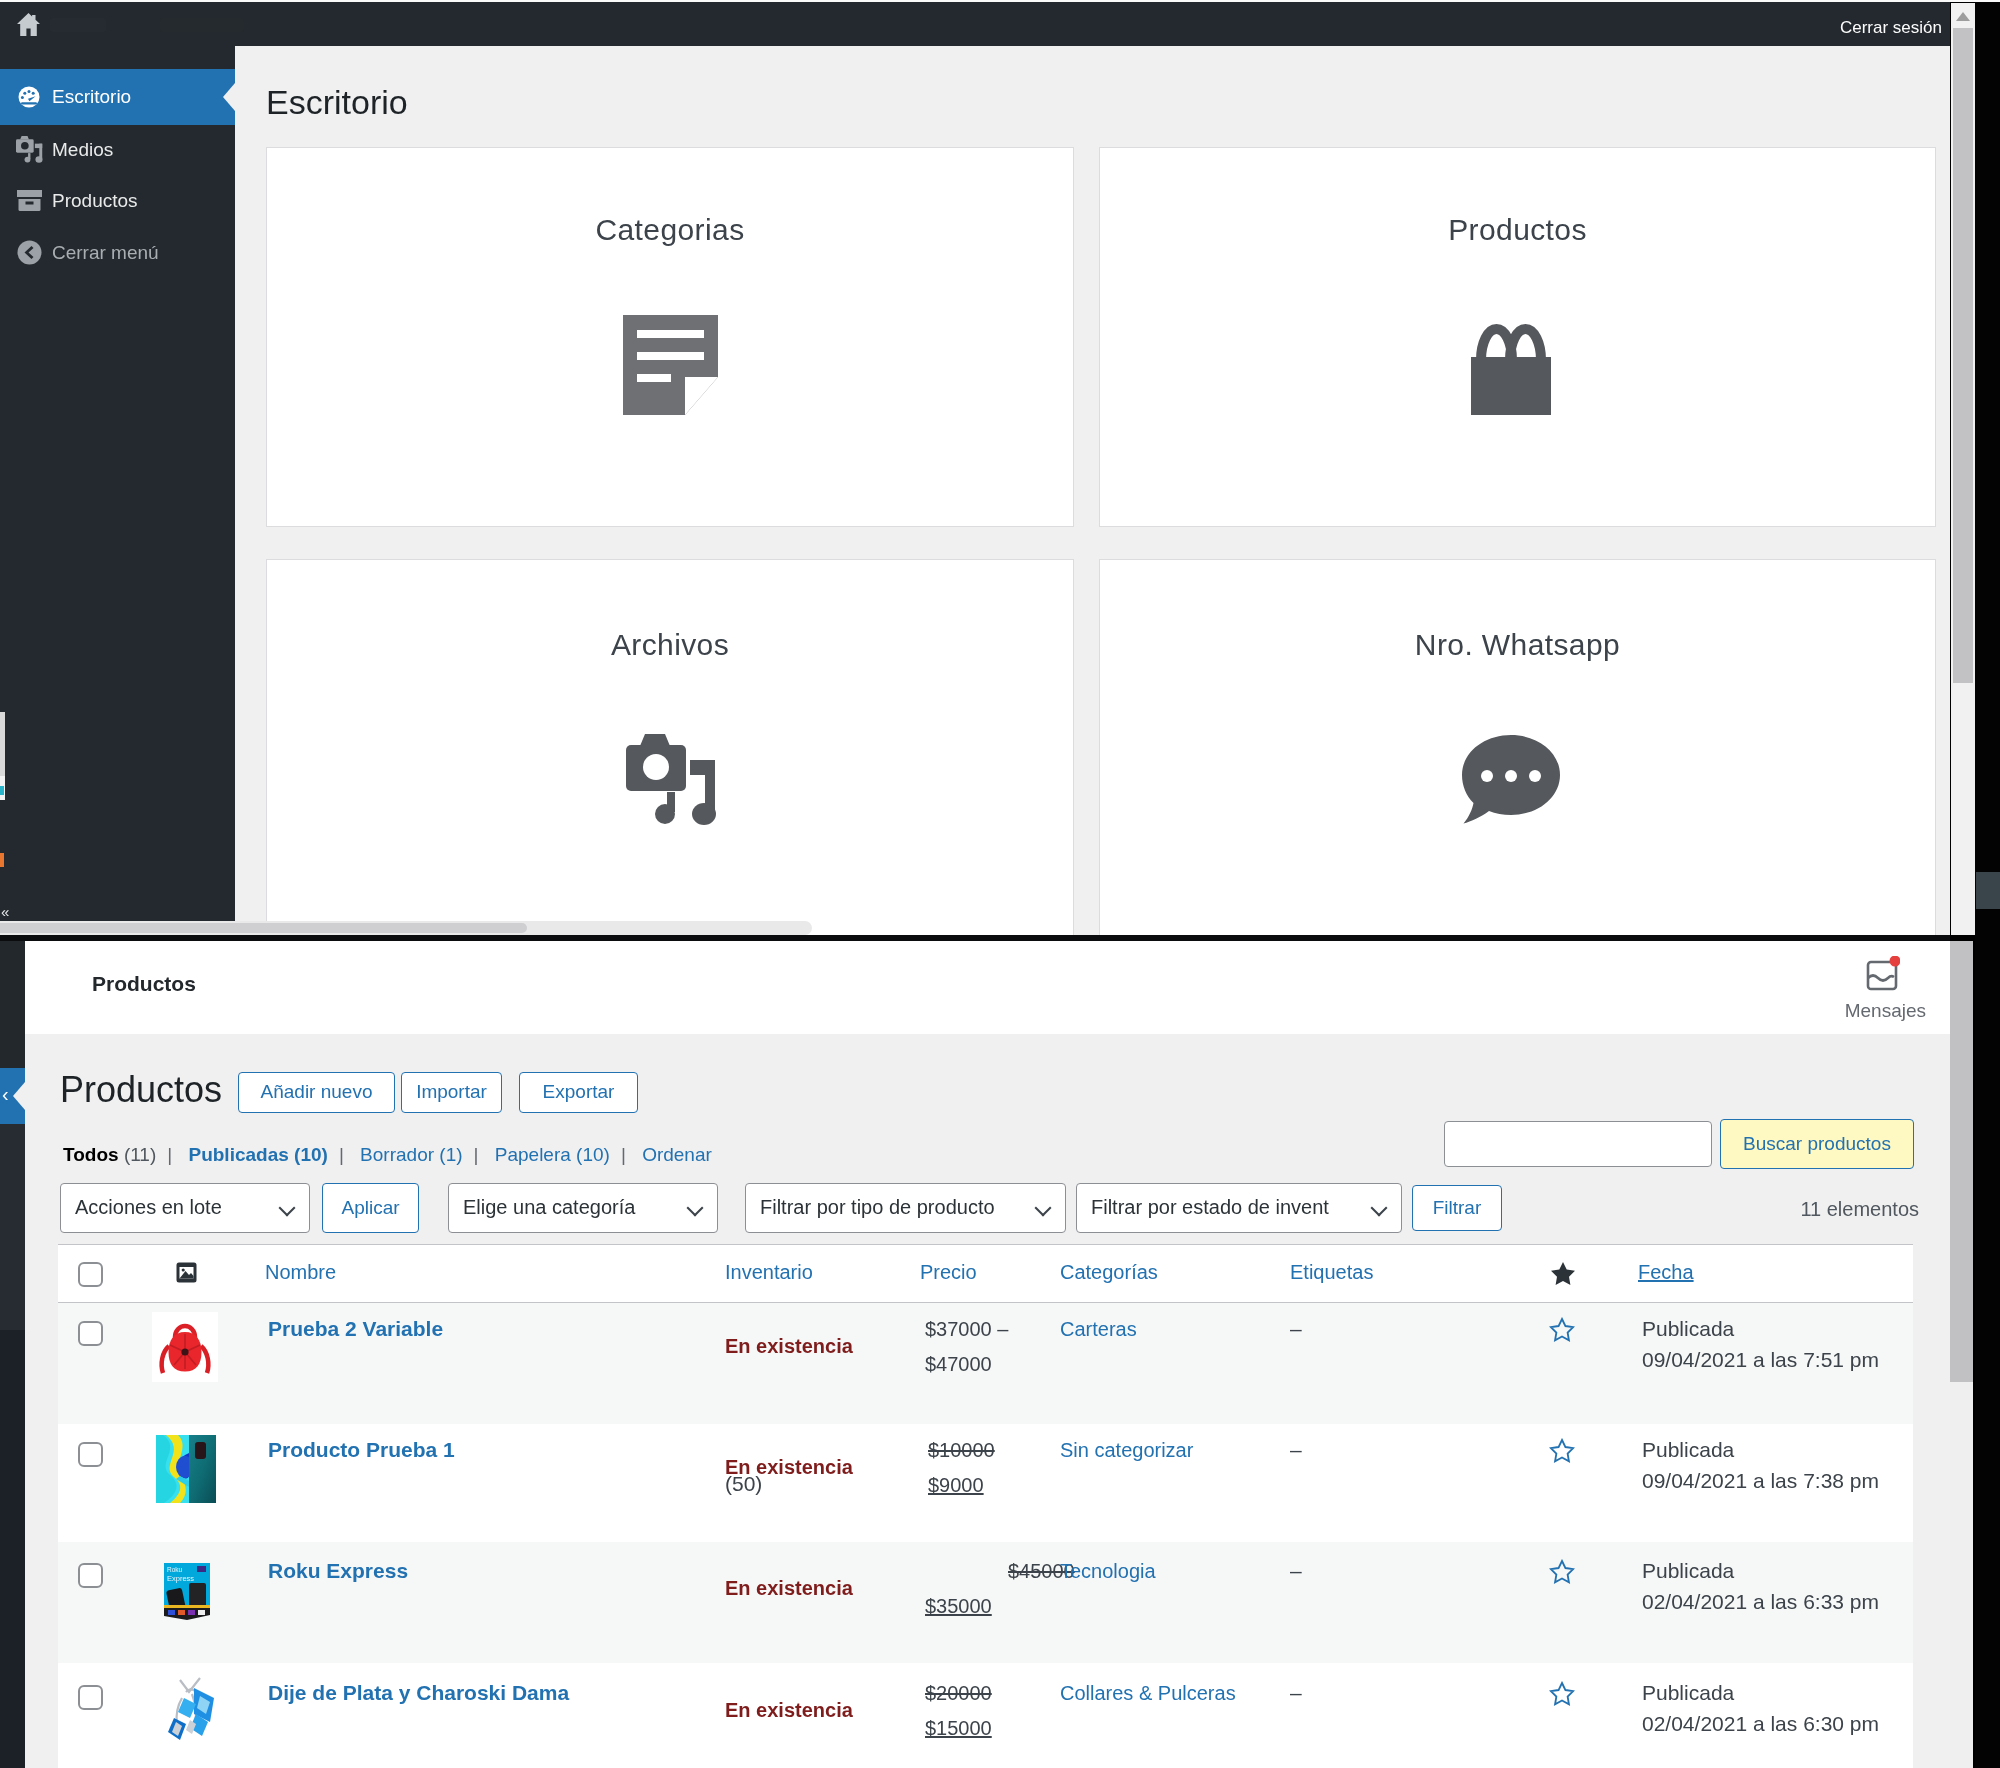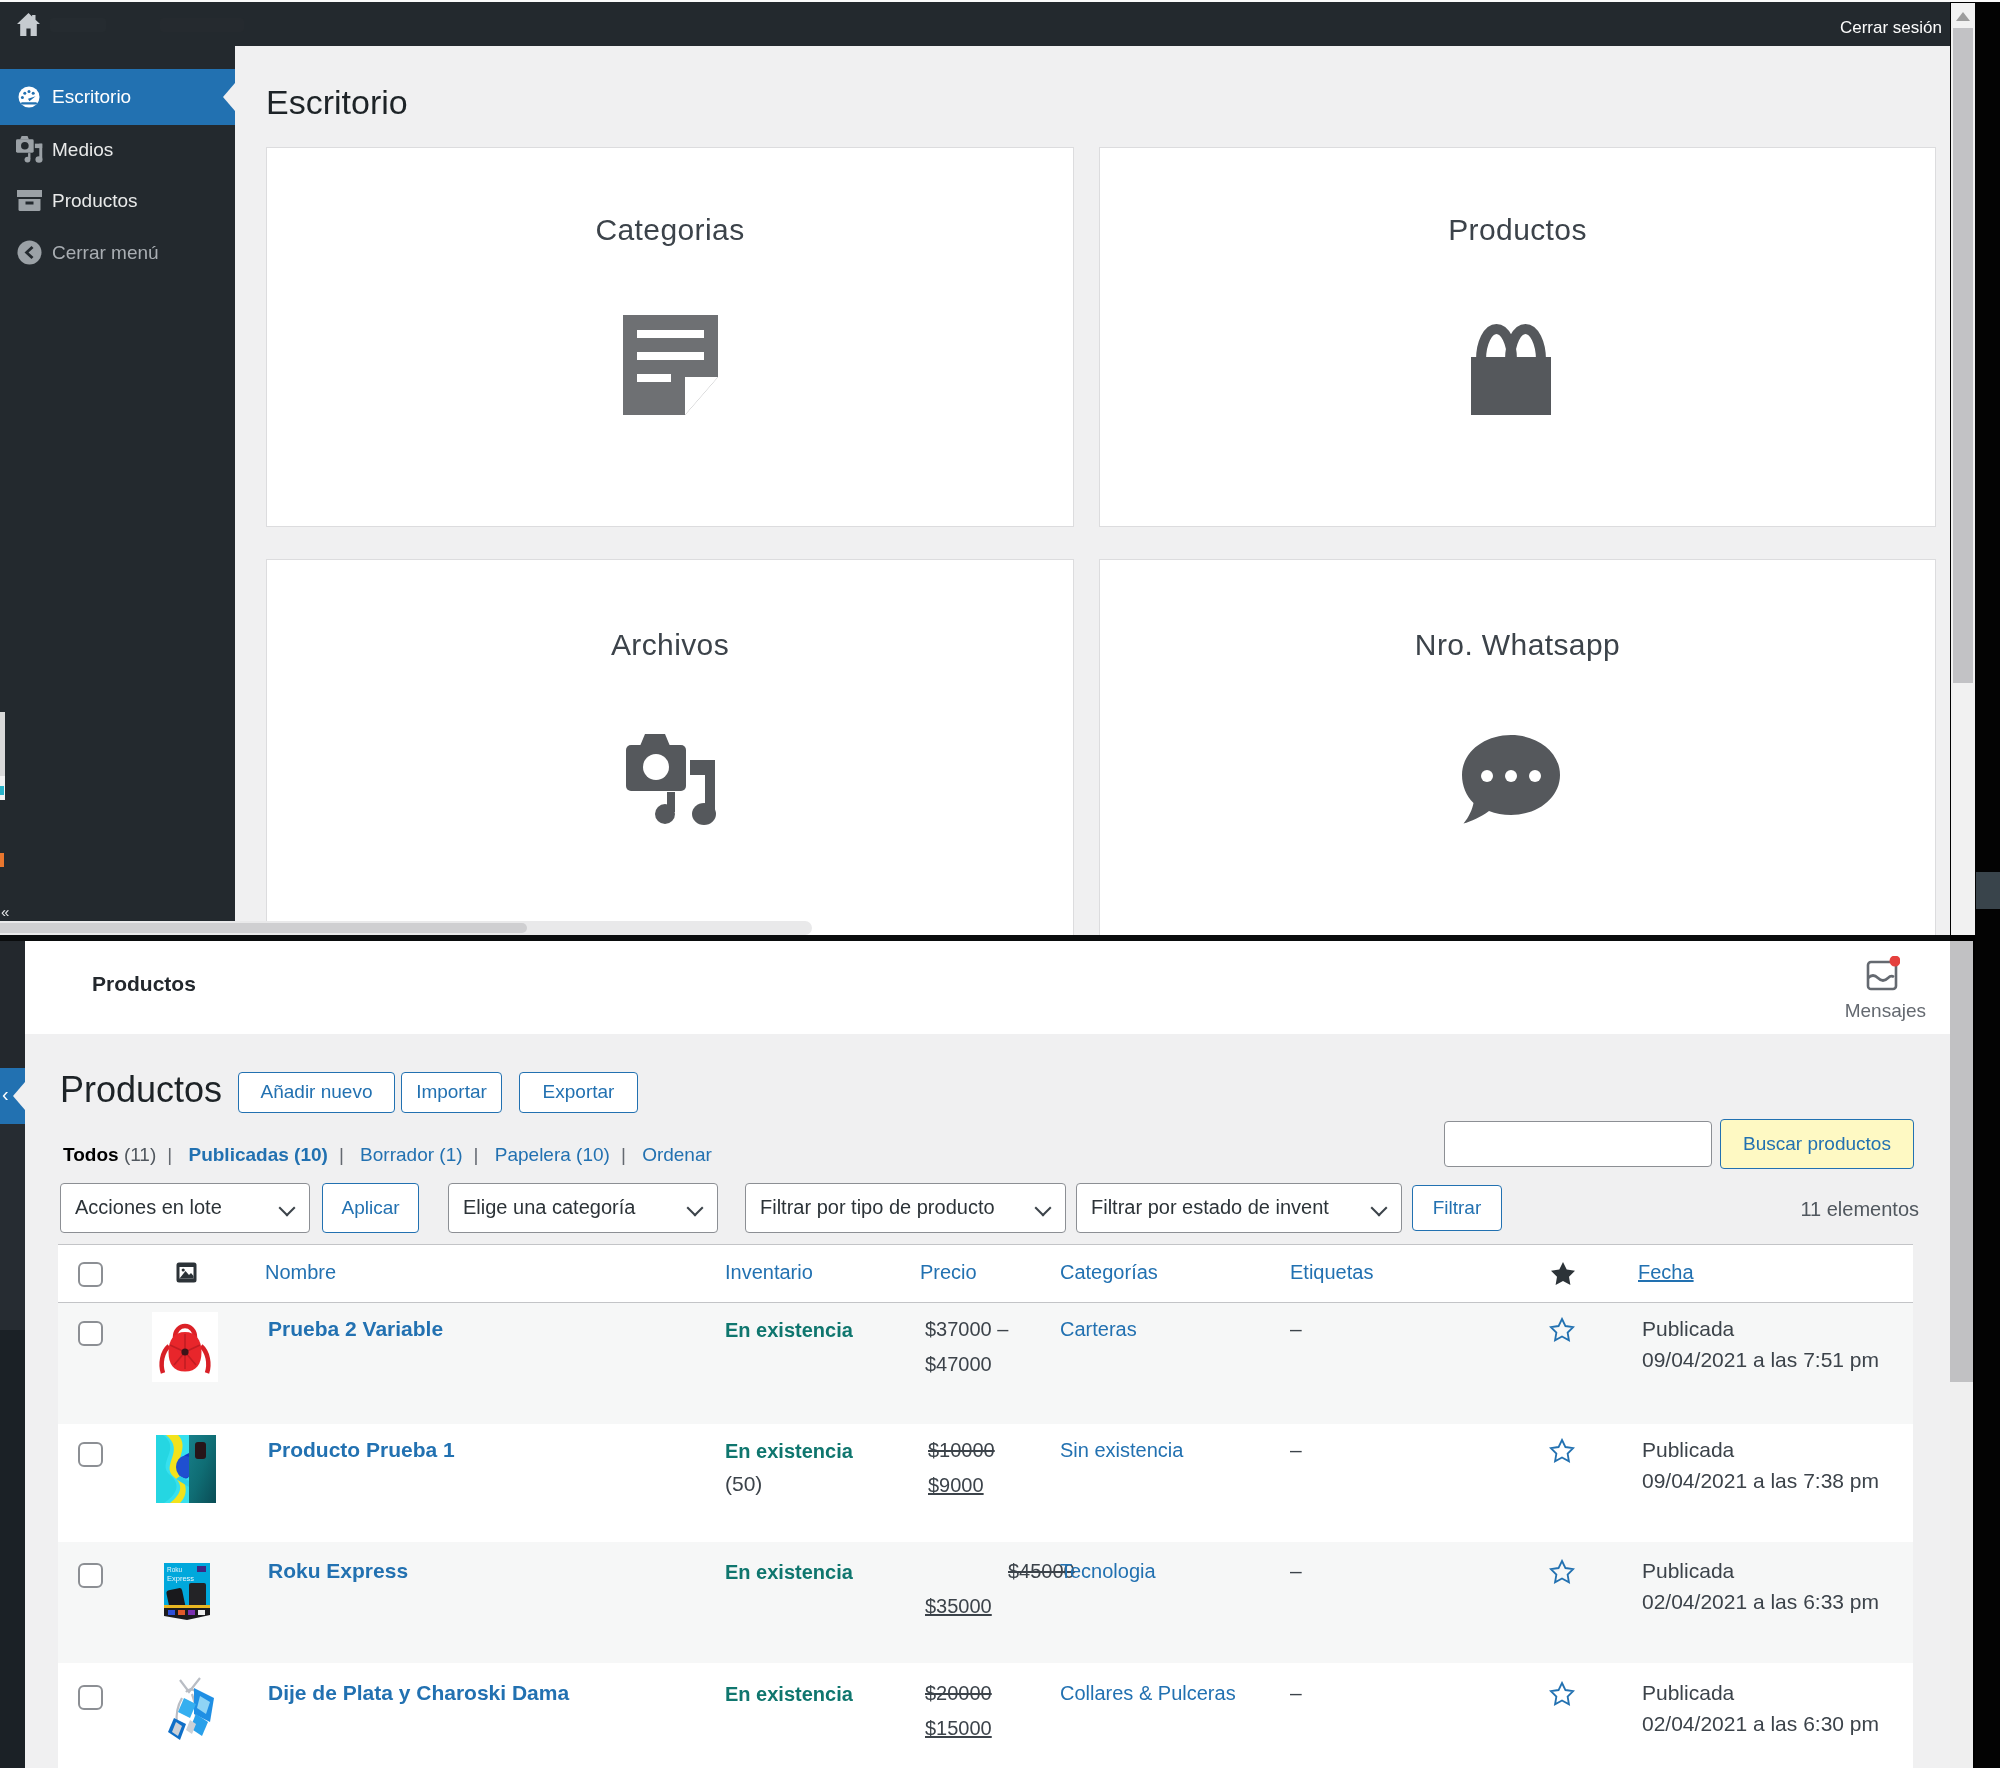--- a/index.html
+++ b/index.html
@@ -242,21 +242,21 @@
     <ellipse cx="29" cy="32" rx="9" ry="11" fill="#1f4fd0"></ellipse>
     <path d="M20 44 L33 52 L33 46 L24 41 Z" fill="#2bd0e8"></path>
     <rect x="33" y="0" width="27" height="68" fill="url(#pb)"></rect>
     <rect x="39" y="7" width="11" height="17" rx="3" fill="#271519"></rect>
   </svg>
   <div class="abs name" style="left:268px;top:497px;">Producto Prueba 1</div>
   <div class="abs stock" style="left:725px;top:498px;">En existencia</div>
   <div class="abs cell" style="left:725px;top:531px;">(50)</div>
   <div class="abs cell pr" style="left:928px;top:497px;"><s>$10000</s></div>
   <div class="abs cell pr" style="left:928px;top:532px;"><span class="ins">$9000</span></div>
-  <div class="abs link" style="left:1060px;top:497px;">Sin existencia</div>
+  <div class="abs link" style="left:1060px;top:497px;">Sin categorizar</div>
   <div class="abs cell" style="left:1290px;top:497px;">–</div>
   <svg class="abs star" style="left:1549px;top:497px;" viewBox="0 0 24 23" width="26" height="25">
     <path d="M12 1.8 L15.2 8.3 L22.3 9.3 L17.2 14.3 L18.4 21.4 L12 18 L5.6 21.4 L6.8 14.3 L1.7 9.3 L8.8 8.3 Z" fill="none" stroke="#2271b1" stroke-width="1.7"></path>
   </svg>
   <div class="abs cell" style="left:1642px;top:497px;">Publicada</div>
   <div class="abs cell" style="left:1642px;top:528px;">09/04/2021 a las 7:38 pm</div>
 
   <div class="cb abs" style="left:78px;top:622px;"></div>
   <svg class="abs" style="left:156px;top:616px;" width="62" height="66" viewBox="0 0 62 66">
     <rect width="62" height="66" fill="#f6f7f7"></rect>
@@ -331,18 +331,18 @@
 
 <div class="abs" style="left:1950px;top:941px;width:23px;height:827px;background:#efefef;"></div>
 <div class="abs" style="left:1950px;top:941px;width:23px;height:441px;background:#c1c1c3;"></div>
 
 <style>
   .sel { height:50px; background:#fff; border:1.5px solid #8c8f94; border-radius:4px; font-size:20px; color:#2c3338; line-height:47px; padding-left:14px; white-space:nowrap; overflow:hidden; }
   .sel::after { content:""; position:absolute; right:16px; top:18px; width:10px; height:10px; border-right:2.6px solid #3c434a; border-bottom:2.6px solid #3c434a; transform:rotate(45deg); }
   .cb { width:25px; height:25px; background:#fff; border:2px solid #8c8f94; border-radius:6px; }
   .th { font-size:20px; color:#2271b1; }
   .name { font-size:21px; font-weight:bold; color:#2271b1; line-height:24px; }
-  .stock { font-size:20px; font-weight:bold; color:#0f766e; line-height:24px; }
+  .stock { font-size:20px; font-weight:bold; color:#7f1d1d; line-height:24px;margin-top:16px; }
   .cell { font-size:21px; color:#3c434a; line-height:24px; }
   .ins { text-decoration:underline; }
   .pr { font-size:20px; }
   .link { font-size:20px; color:#2271b1; line-height:24px; }
 </style>
 
 </body></html>

